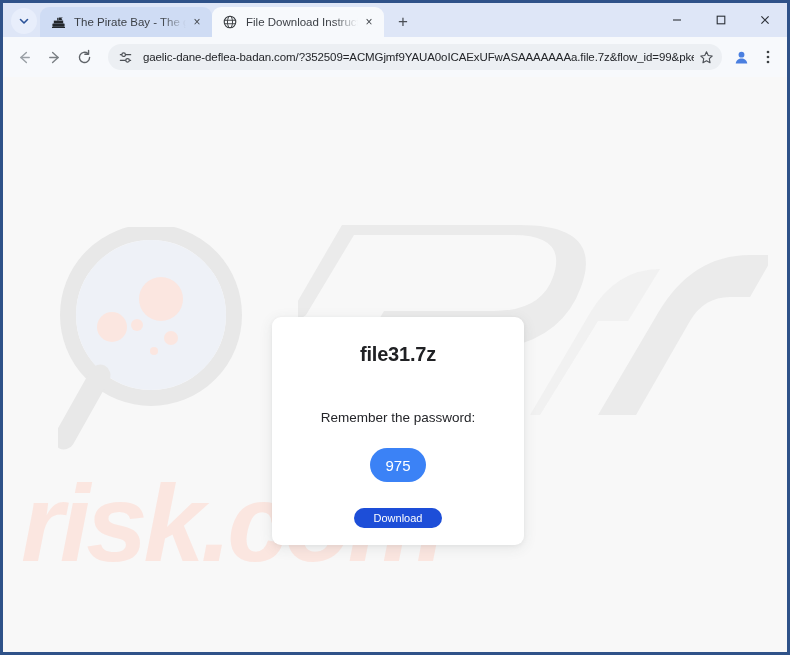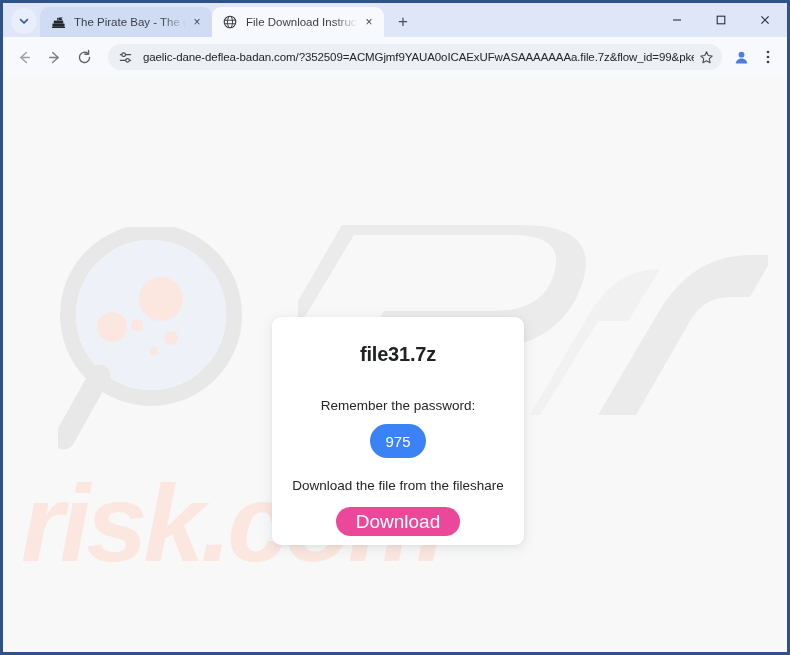--- a/index.html
+++ b/index.html
@@ -132,20 +132,21 @@
   }
 
   .card{
     position:absolute;left:269px;top:240px;
     width:252px;height:228px;
     background:#ffffff;border-radius:9px;
     box-shadow:0 3px 14px rgba(60,64,72,0.10),0 1px 4px rgba(60,64,72,0.06);
     display:flex;flex-direction:column;align-items:center;
     box-sizing:border-box;
     padding-top:26px;
+    gap:12px;
   }
   .file-title{
     font-size:20px;font-weight:bold;color:#202124;
     letter-spacing:-0.2px;
   }
   .pw-label{
     margin-top:32px;
     font-size:13.5px;color:#242529;
   }
   .pw-pill{
@@ -155,22 +156,22 @@
     color:#ffffff;font-size:15px;
     display:flex;align-items:center;justify-content:center;
     padding:0 14px;box-sizing:border-box;
   }
   .dl-label{
     margin-top:20px;
     font-size:13.5px;color:#242529;
   }
   .dl-btn{
     margin-top:14px;
-    height:29px;background:#ec4899;border-radius:16px;
-    color:#ffffff;font-size:19px;
+    height:20px;background:#1d4ed8;border-radius:16px;
+    color:#ffffff;font-size:11px;
     display:flex;align-items:center;justify-content:center;
     padding:0 20px;box-sizing:border-box;border:none;
     font-family:"Liberation Sans", sans-serif;
   }
 </style>
 </head>
 <body>
 
 <div class="window">
 
@@ -307,18 +308,17 @@
     </svg>
 
     <svg class="wm-risk" viewBox="0 0 790 120">
       <text x="18" y="92" font-family="Liberation Sans, sans-serif" font-size="110" font-weight="bold" font-style="italic" fill="#fbe6e0" letter-spacing="-4">risk.com</text>
     </svg>
 
     <div class="card">
       <div class="file-title">file31.7z</div>
       <div class="pw-label">Remember the password:</div>
       <div class="pw-pill">975</div>
-      <div class="dl-label">Download the file from the fileshare</div>
       <button class="dl-btn">Download</button>
     </div>
 
   </div>
 </div>
 
 </body></html>

